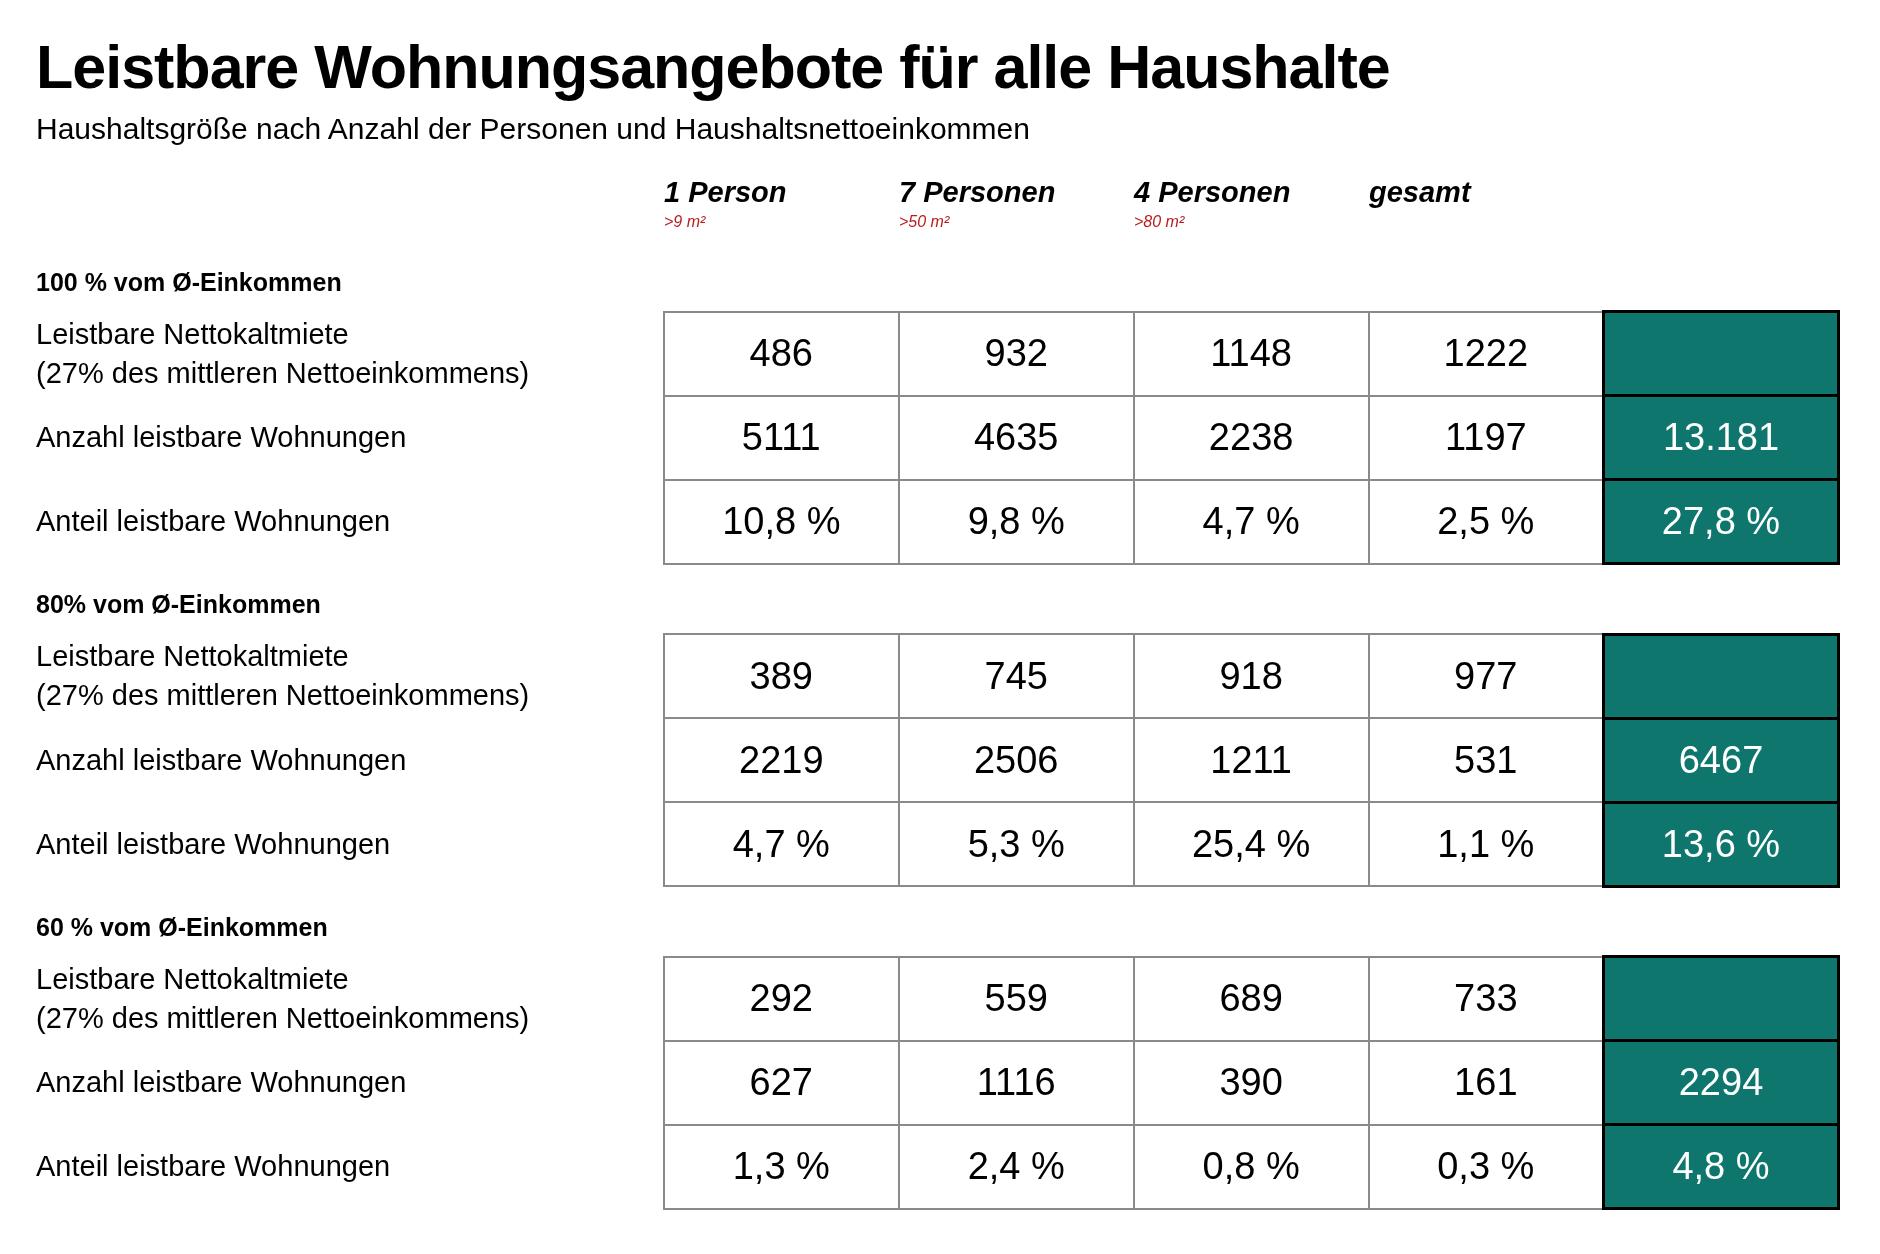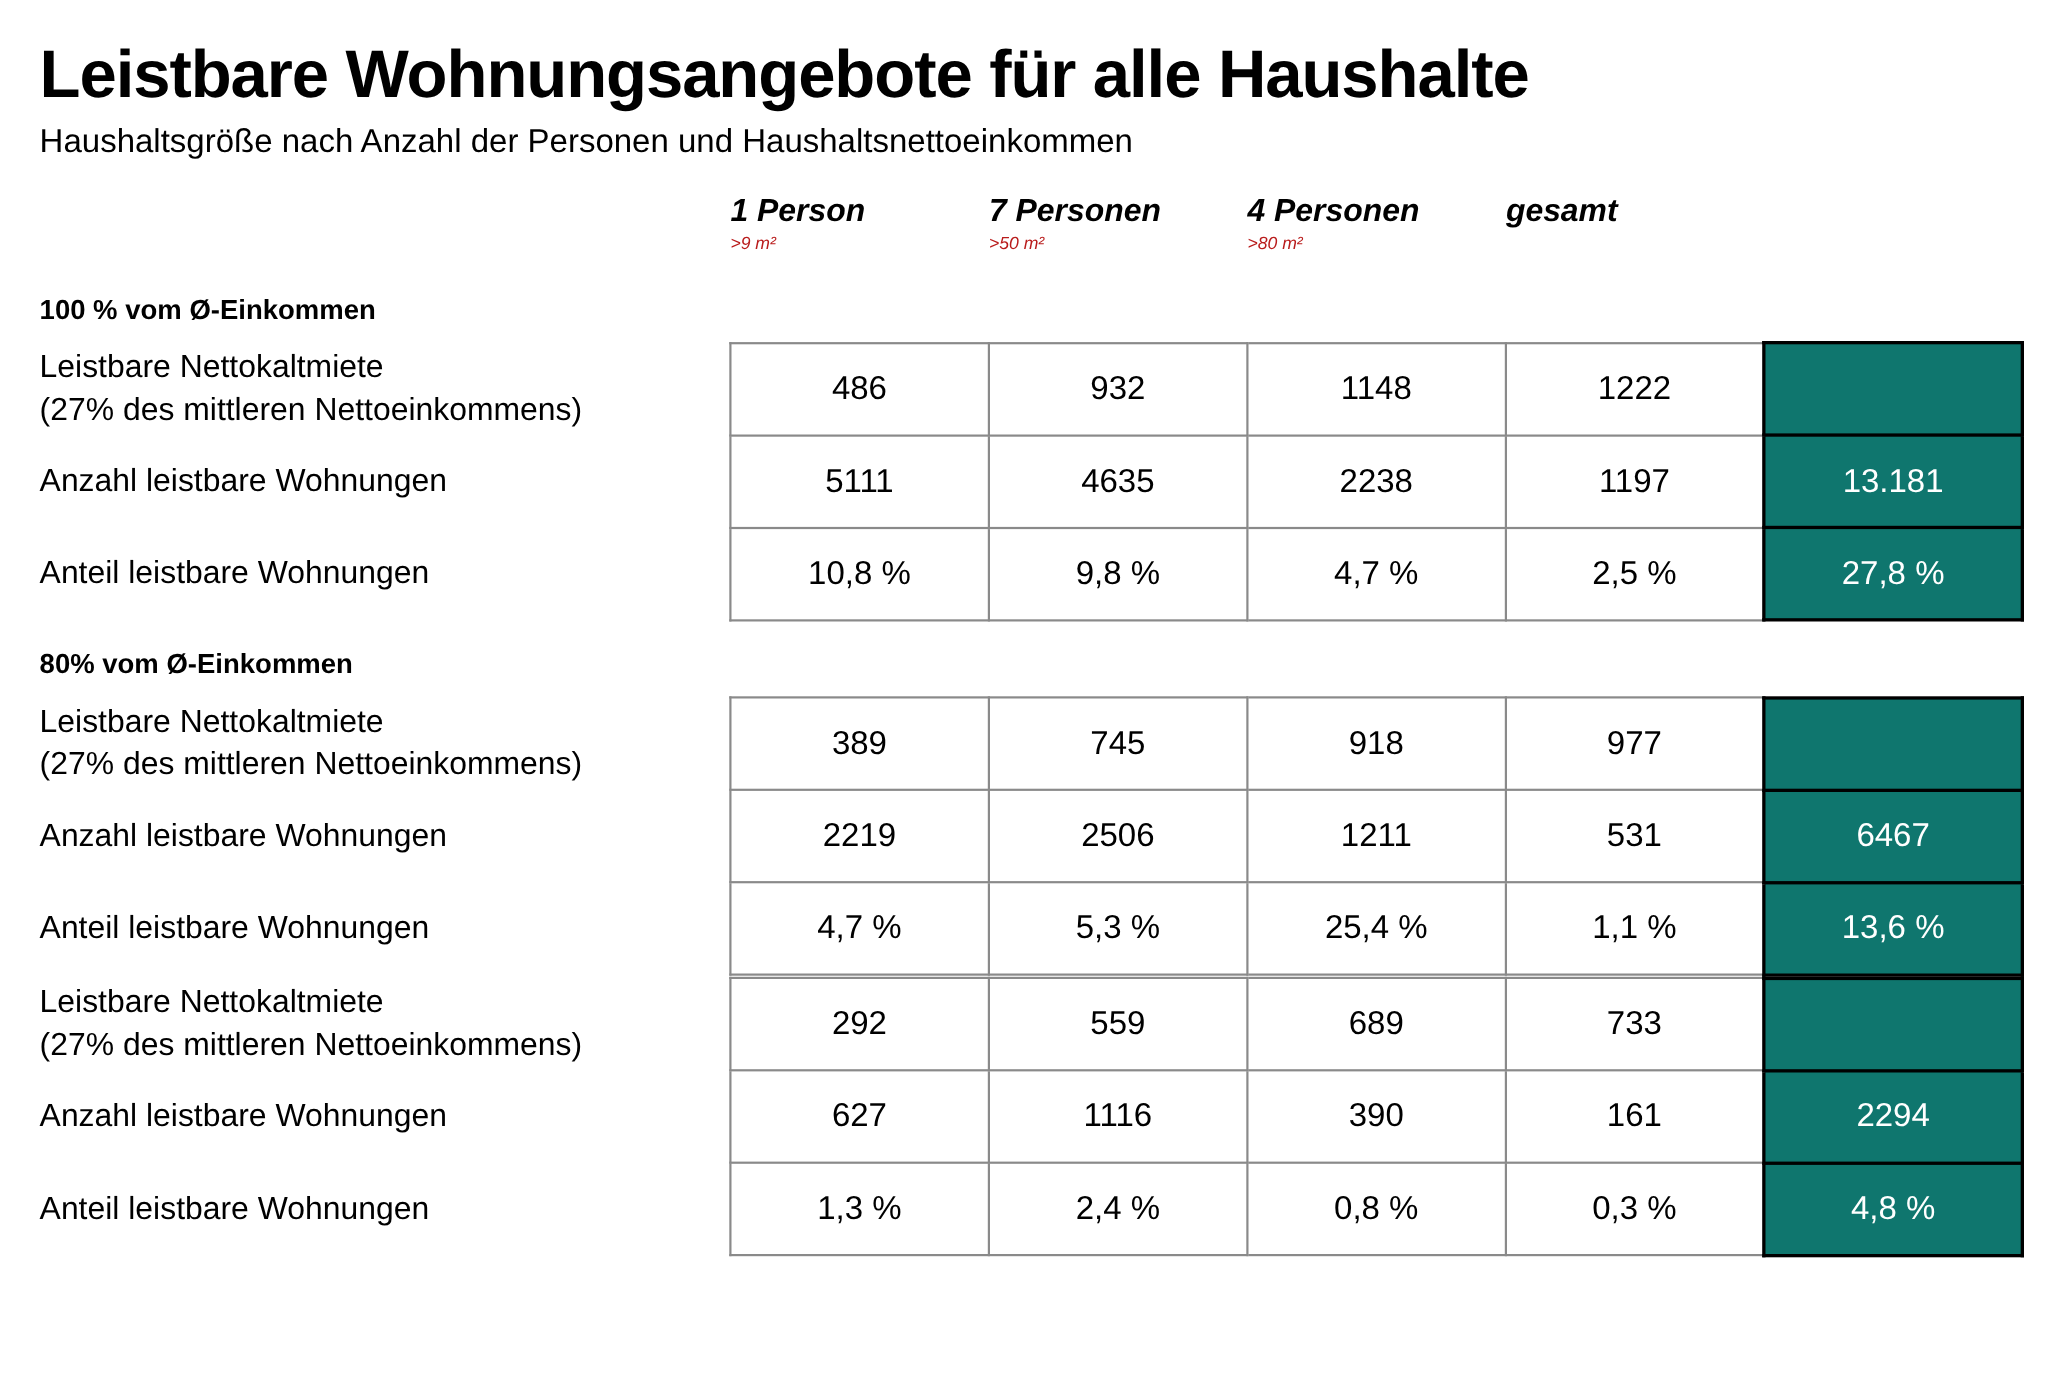--- a/index.html
+++ b/index.html
@@ -75,21 +75,21 @@
     font-size: 29px;
     line-height: 1.35;
     white-space: pre-line;
     padding: 0 24px 0 0;
     text-align: left;
   }
   td.cell {
     width: 235px;
     border: 2px solid #8a8a8a;
     text-align: center;
-    font-size: 30px;
+    font-size: 38px;
     background: #ffffff;
   }
   td.cell.total {
     background: #0f766e;
     border: 3px solid #000000;
     color: #ffffff;
   }
 </style>
 </head>
 <body>
@@ -174,20 +174,21 @@
       <td class="rowlabel">Anteil leistbare Wohnungen</td>
       <td class="cell">4,7 %</td>
       <td class="cell">5,3 %</td>
       <td class="cell">25,4 %</td>
       <td class="cell">1,1 %</td>
       <td class="cell total">13,6 %</td>
     </tr>
   </tbody>
     </table>
 
+  <h2 class="section-heading">60 % vom Ø-Einkommen</h2>
   <table class="data-table">
     <tbody>
         <tr>
       <td class="rowlabel">Leistbare Nettokaltmiete
 (27% des mittleren Nettoeinkommens)</td>
       <td class="cell">292</td>
       <td class="cell">559</td>
       <td class="cell">689</td>
       <td class="cell">733</td>
       <td class="cell total"></td>

